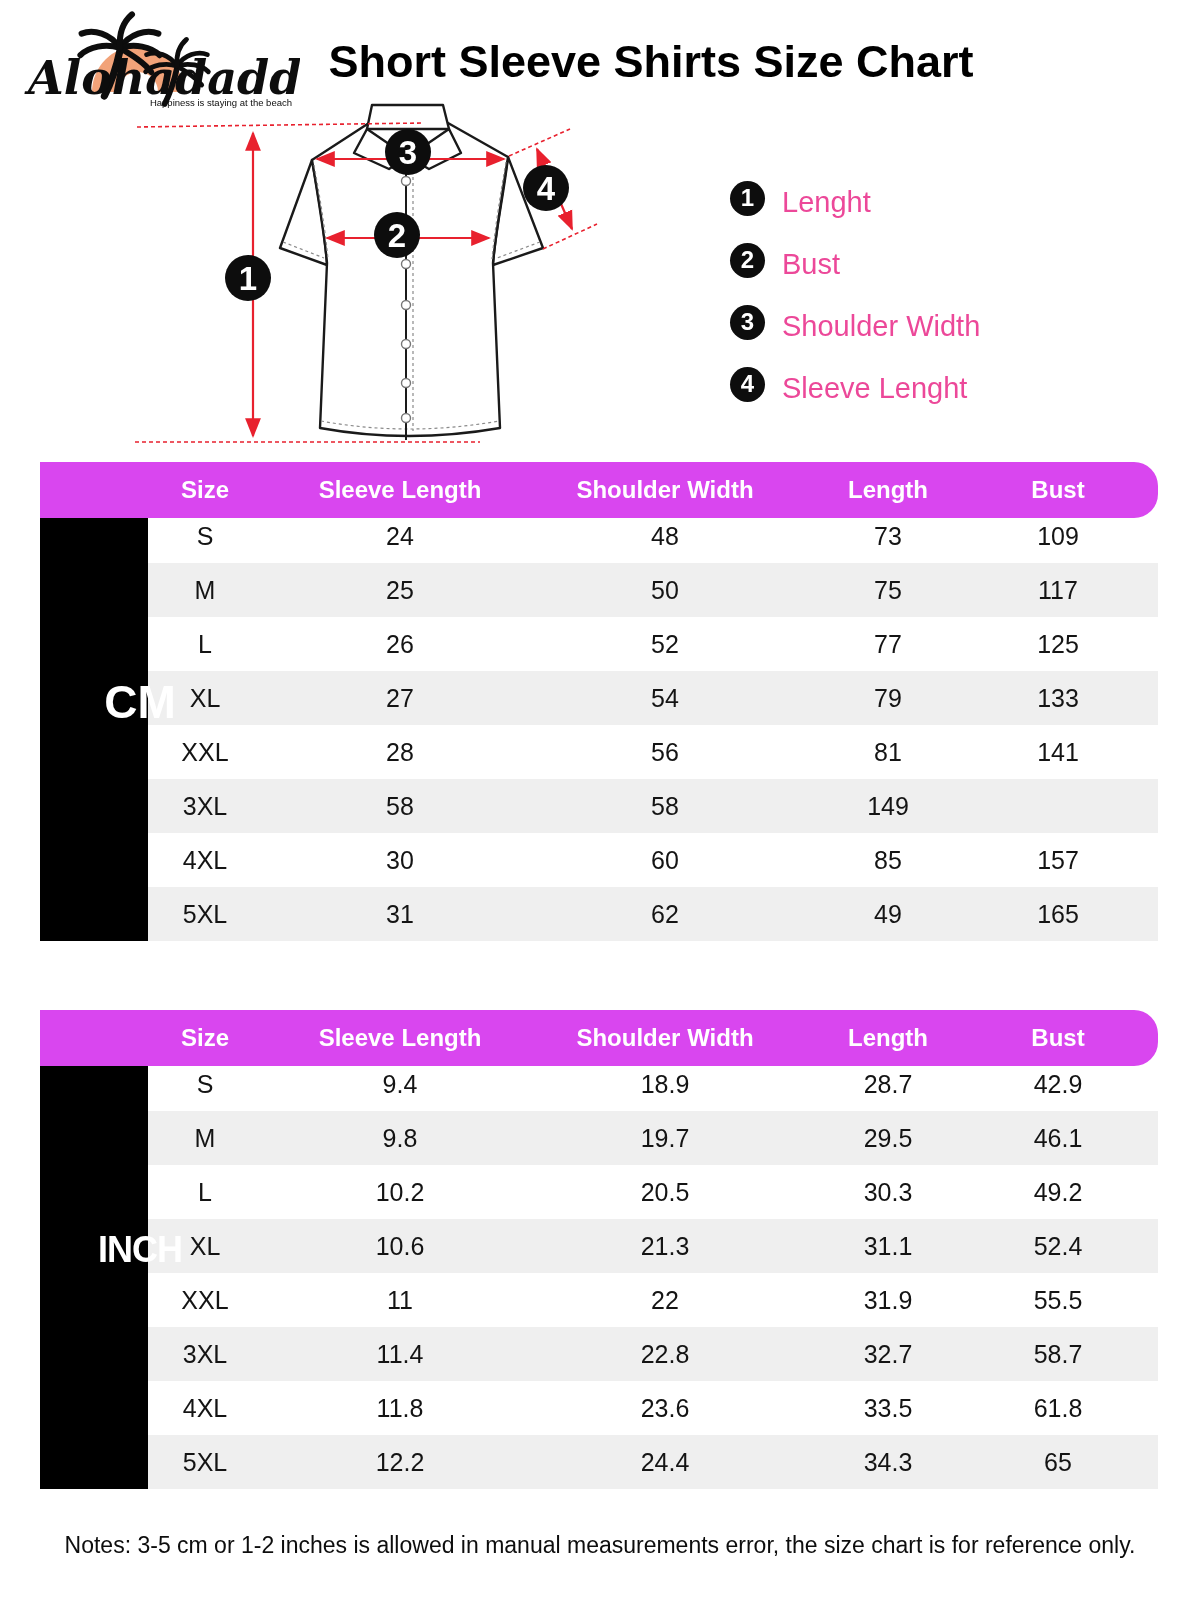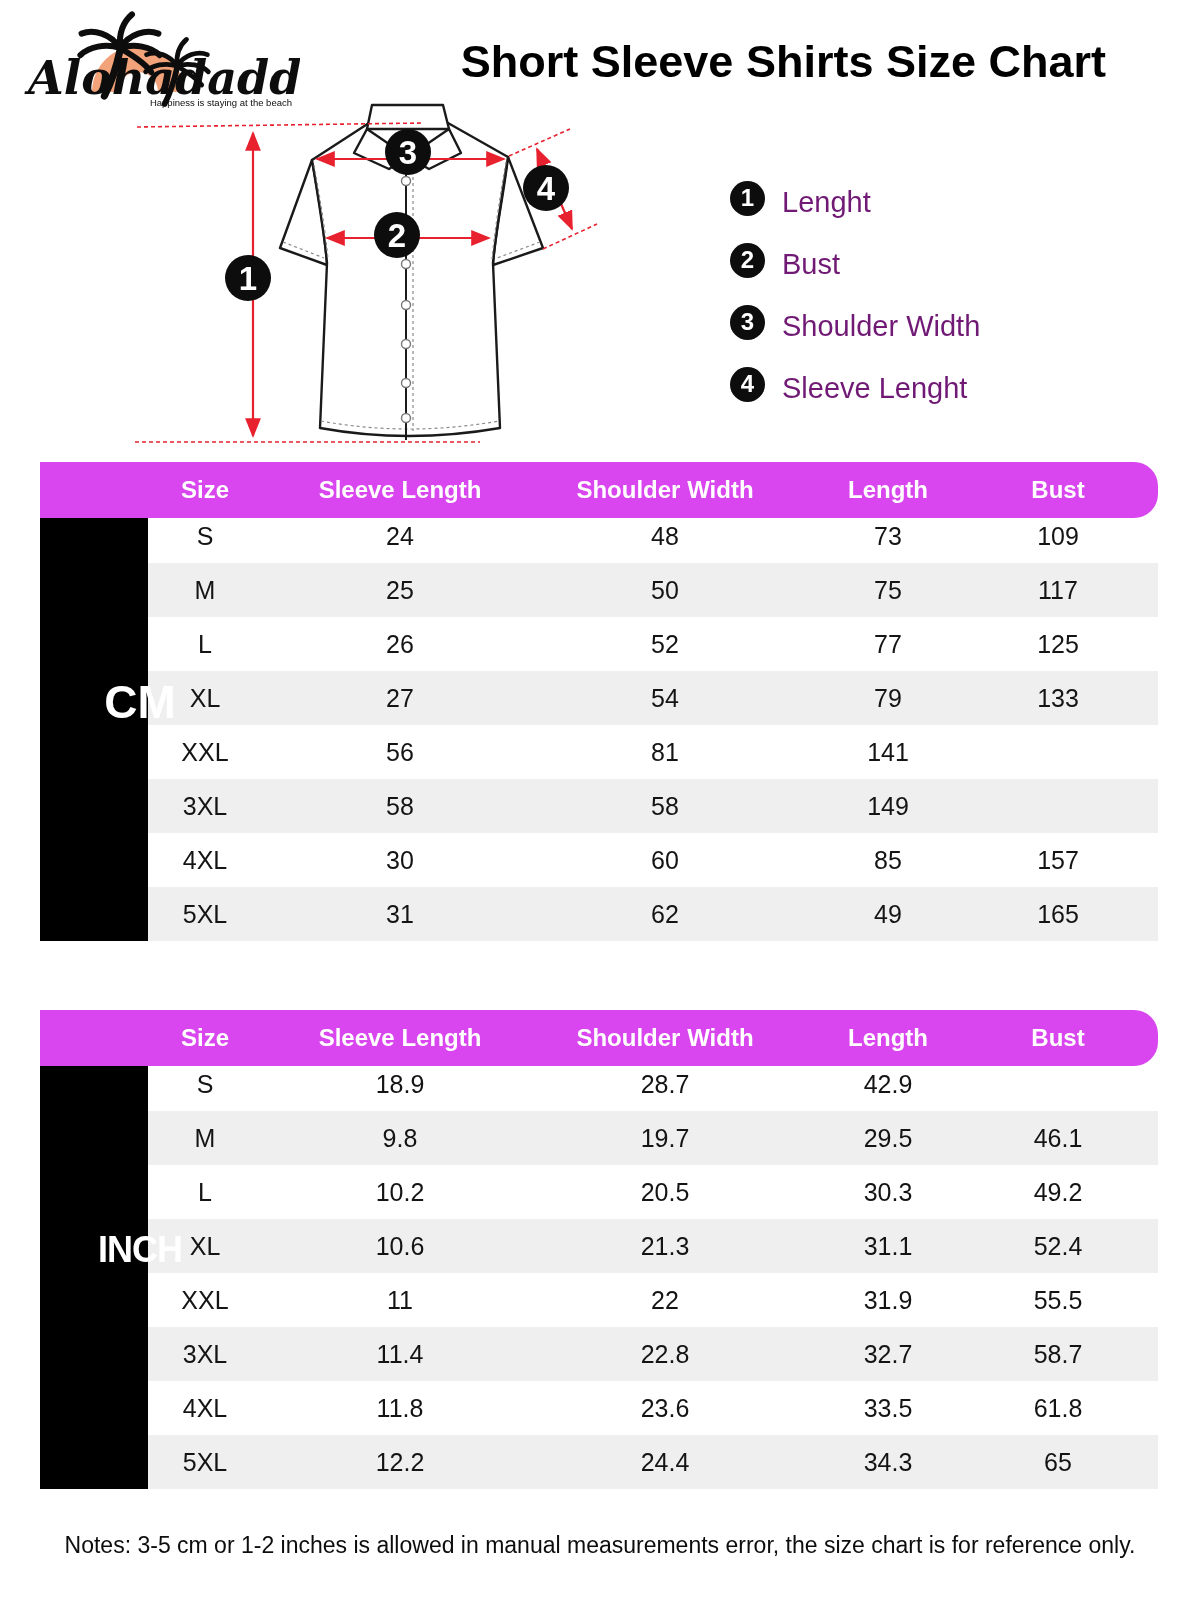--- a/index.html
+++ b/index.html
@@ -1,33 +1,33 @@
 <!DOCTYPE html>
 <html><head>
 <meta charset="utf-8">
 <style>
   html,body{margin:0;padding:0;background:#fff;}
   .page{position:relative;width:1200px;height:1600px;background:#fff;overflow:hidden;
         font-family:"Liberation Sans",sans-serif;color:#111;}
 
   
   .logo-svg{position:absolute;left:20px;top:6px;}
-  .title{position:absolute;left:226px;top:36px;width:880px;text-align:right;
+  .title{position:absolute;left:211px;top:36px;width:880px;text-align:center;
          font-size:45px;font-weight:bold;color:#000;}
 
   
   .diagram-svg{position:absolute;left:105px;top:93px;}
 
   
   .legend{position:absolute;left:730px;top:180px;}
   .legend-item{display:flex;align-items:center;height:36px;margin-bottom:26px;}
   .legend-num{width:35px;height:35px;border-radius:50%;background:#0d0d0d;color:#fff;
               font-weight:bold;font-size:24px;display:flex;align-items:center;
               justify-content:center;margin-right:17px;flex:0 0 35px;}
-  .legend-label{font-size:29px;color:#701a75;margin-top:8px;}
+  .legend-label{font-size:29px;color:#ec4899;margin-top:8px;}
 
   
   .size-table{position:absolute;left:40px;width:1118px;height:479px;}
   .cm-table{top:462px;}
   .inch-table{top:1010px;}
   .unit-col{position:absolute;left:0;top:0;width:108px;height:100%;background:#000;}
   .unit-label{position:absolute;left:0;top:0;width:108px;height:100%;display:flex;
               align-items:center;justify-content:center;color:#fff;font-weight:bold;padding-left:46px;}
   .cm-table .unit-label{font-size:46px;}
   .inch-table .unit-label{font-size:36px;letter-spacing:-1px;}
@@ -186,20 +186,21 @@
       </div>
       <div class="row">
         <div class="cell">XL</div>
         <div class="cell">27</div>
         <div class="cell">54</div>
         <div class="cell">79</div>
         <div class="cell">133</div>
       </div>
       <div class="row">
         <div class="cell">XXL</div>
+        <div class="cell">28</div>
         <div class="cell">56</div>
         <div class="cell">81</div>
         <div class="cell">141</div>
       </div>
       <div class="row">
         <div class="cell">3XL</div>
         <div class="cell">58</div>
         <div class="cell">58</div>
         <div class="cell">149</div>
       </div>
@@ -227,20 +228,21 @@
       <div class="th"></div>
       <div class="th">Size</div>
       <div class="th">Sleeve Length</div>
       <div class="th">Shoulder Width</div>
       <div class="th">Length</div>
       <div class="th">Bust</div>
     </div>
     <div class="rows">
       <div class="row">
         <div class="cell">S</div>
+        <div class="cell">9.4</div>
         <div class="cell">18.9</div>
         <div class="cell">28.7</div>
         <div class="cell">42.9</div>
       </div>
       <div class="row">
         <div class="cell">M</div>
         <div class="cell">9.8</div>
         <div class="cell">19.7</div>
         <div class="cell">29.5</div>
         <div class="cell">46.1</div>

